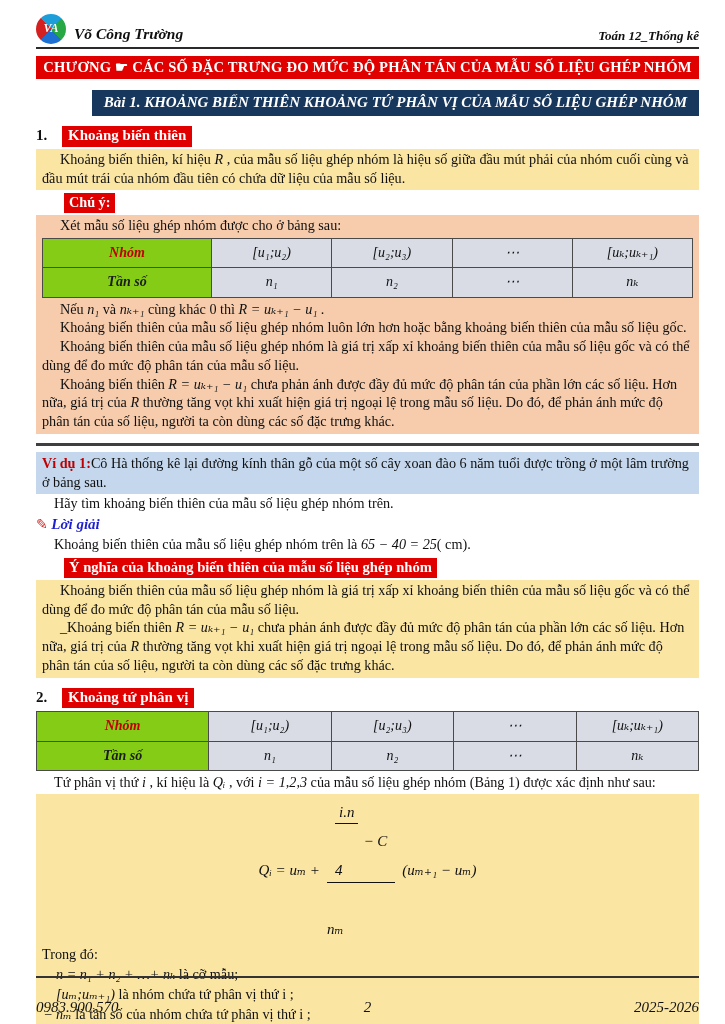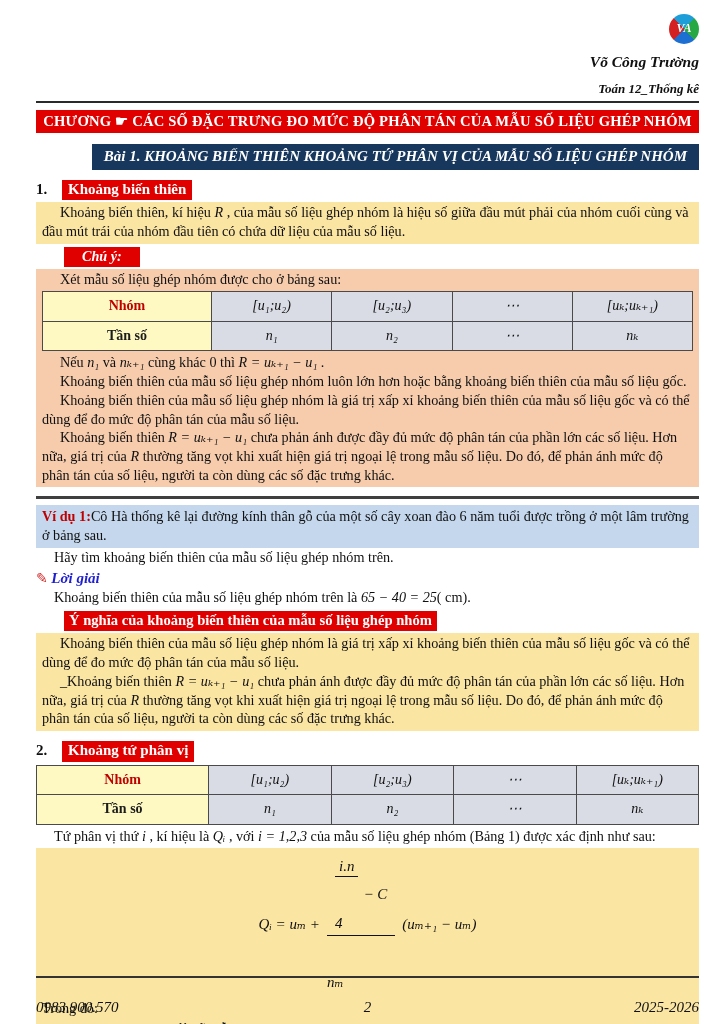--- a/index.html
+++ b/index.html
@@ -3,46 +3,46 @@
 <meta charset="utf-8">
 <style>
   html,body{margin:0;padding:0;background:#ffffff;}
   .page{
     position:relative;width:725px;height:1024px;margin:0 auto;background:#fff;
     font-family:"Liberation Serif","DejaVu Serif",serif;font-size:14.2px;line-height:1.32;color:#101010;
     padding:14px 26px 0 36px;box-sizing:border-box;overflow:hidden;
   }
   .m{font-style:italic;font-family:"Liberation Serif","DejaVu Serif",serif;}
   
-  .hdr{display:flex;align-items:flex-end;gap:8px;border-bottom:2px solid #2a2a2a;padding-bottom:3px;flex-direction:column;}
+  .hdr{display:flex;align-items:flex-end;gap:8px;border-bottom:2px solid #2a2a2a;padding-bottom:3px;}
   .logo{width:30px;height:30px;border-radius:50%;flex:0 0 auto;
     background:conic-gradient(#1d9ed9 0 12%,#28a745 12% 38%,#1d6fd1 38% 62%,#d42020 62% 88%,#1d9ed9 88% 100%);
     color:#fff;font-weight:bold;font-style:italic;font-size:12px;display:flex;align-items:center;justify-content:center;}
   .author{font-weight:bold;font-style:italic;font-size:15.5px;}
   .course{margin-left:auto;font-weight:bold;font-style:italic;font-size:13px;}
   
   .chapter{background:#e00000;color:#fff;font-weight:bold;text-align:center;font-size:14.6px;padding:2px 0;margin-top:7px;letter-spacing:.2px;}
   .lesson-wrap{text-align:right;margin-top:11px;}
   .lesson{display:inline-block;background:#17375d;color:#fff;font-weight:bold;font-style:italic;font-size:15px;padding:3px 12px;}
   
   .hsec{display:flex;gap:12px;font-weight:bold;font-size:15px;margin-top:10px;align-items:baseline;}
   .hsec .num{min-width:14px;}
   .hsec .ttl{background:#e00000;color:#fff;padding:0 6px 1px;}
   
   .box-yellow{background:#fbe5a3;padding:1px 6px 3px;margin-top:2px;}
   .box-peach{background:#f6ccac;padding:1px 6px 3px;margin-top:1px;}
   .box-blue{background:#c4d7ed;padding:2px 6px 3px;margin-top:6px;}
   p.doc{margin:0;text-indent:18px;}
   p.noind{margin:0;text-indent:0;}
-  .note-label{display:inline-block;background:#e00000;color:#fff;font-weight:bold;font-style:italic;padding:0 18px 1px;margin:3px 0 1px 28px;}
+  .note-label{display:inline-block;background:#e00000;color:#fff;font-weight:bold;padding:0 5px 1px;margin:3px 0 1px 28px;}
   .ex-label{color:#c00000;font-weight:bold;}
   
   table.group{width:100%;border-collapse:collapse;margin:3px 0 2px;}
   table.group td{border:1.6px solid #4a4a4a;text-align:center;padding:5px 2px;font-size:14px;}
-  table.group td.lbl{background:#fef9c3;font-weight:bold;width:26%;}
+  table.group td.lbl{background:#84cc16;font-weight:bold;font-style:italic;width:26%;}
   table.group td.lbl.red{color:#c00000;}
   table.group td.lbl.dark{color:#1c1c1c;}
   table.group td.cell{background:#d9dce5;width:18.5%;}
   table.example{border-collapse:collapse;margin:6px auto 4px;width:76%;}
   table.example td{border:1.4px solid #222;text-align:center;padding:4px 3px;font-size:14px;background:#fff;}
   table.example td.lbl{background:#fff6d0;width:29%;}
   .divider{border:none;border-top:3px solid #3f3f3f;margin:9px 0 0;}
   
   .sol-line{text-align:left;margin-top:2px;}
   .pen{color:#d42020;font-size:14px;}

